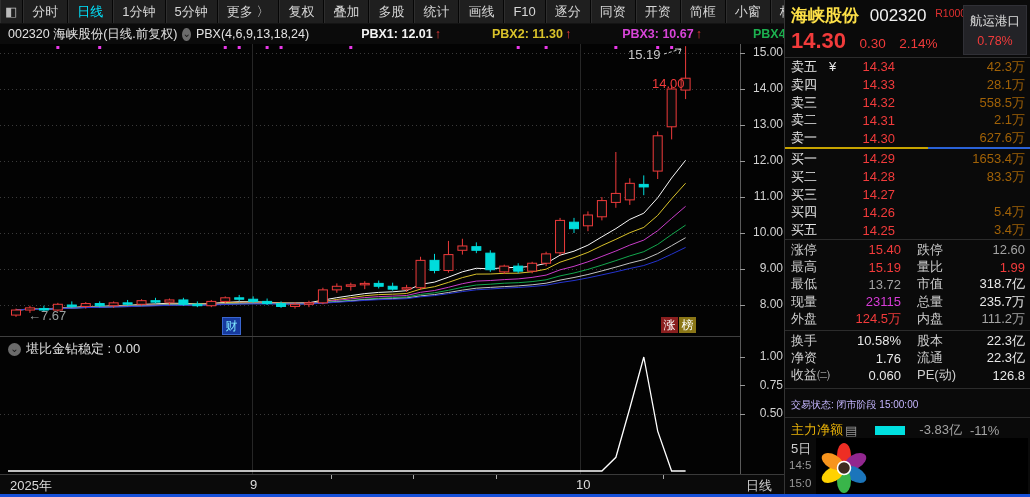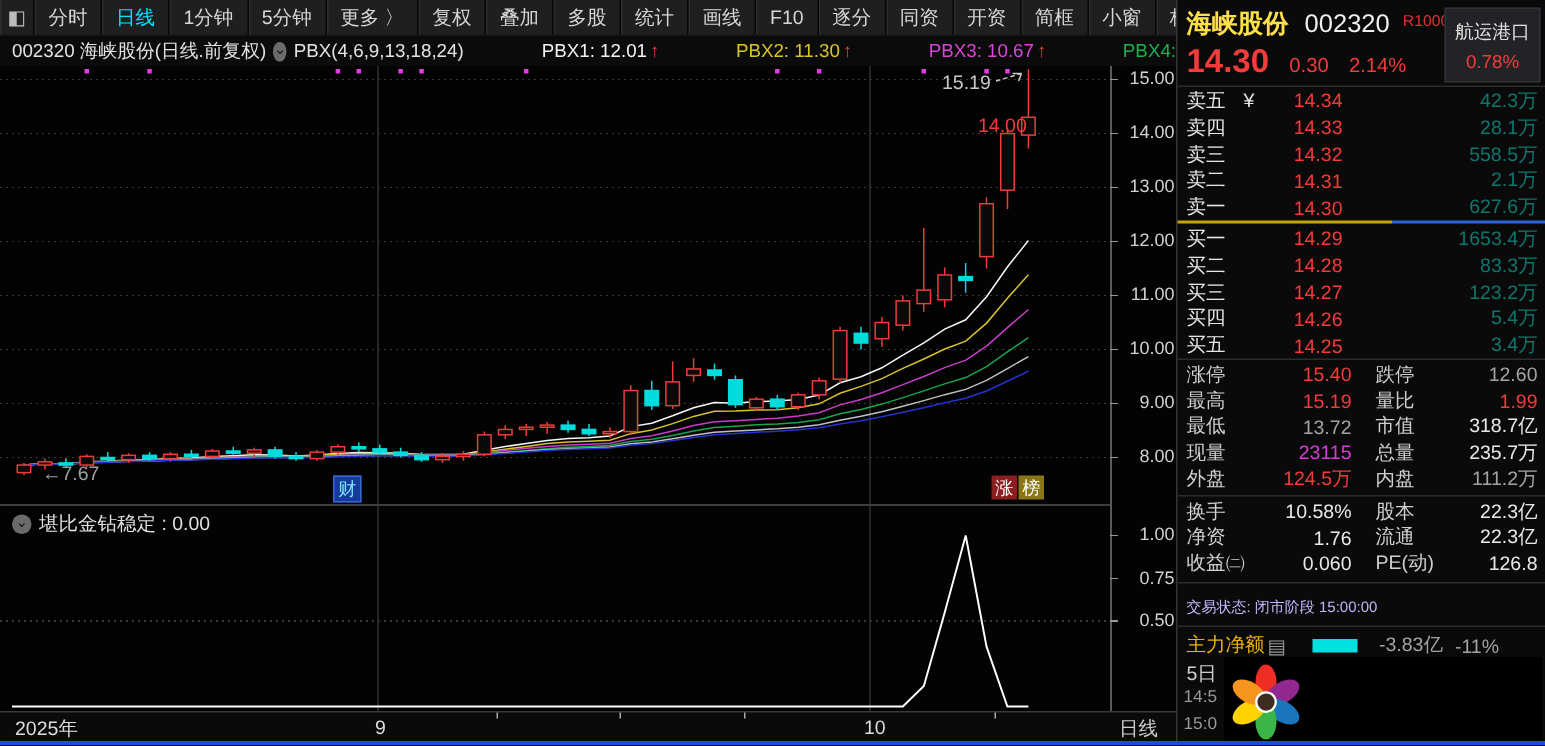--- a/index.html
+++ b/index.html
@@ -12,36 +12,36 @@
   .tb-item.active{color:#00e5ff;}
   .tb-item.winbtn{width:16px;text-align:center;color:#bbb;padding:0 5px;}
   .tb-gap{width:18px;background:#141414;}
   
   #infobar{position:absolute;left:0;top:24px;width:784px;height:20px;display:flex;align-items:center;
            background:#0b0b0b;font-size:12.5px;color:#e2e2e2;white-space:nowrap;}
   #infobar .stock{margin-left:8px;}
   .chev-circle{display:inline-block;width:13px;height:13px;border-radius:50%;background:#6b6b6b;color:#161616;
                font-size:10px;line-height:11px;text-align:center;margin:0 5px;}
   #infobar .formula{margin-right:8px;}
-  .pbx-val{margin-right:2px;font-weight:normal;padding-left:44px;}
+  .pbx-val{margin-right:2px;font-weight:bold;padding-left:44px;}
   .pbx-arrow{color:#f23b3b;margin-right:7px;font-weight:bold;}
   .ib-icon{color:#9a9a9a;margin-left:5px;font-size:12px;}
   
   #chart-svg{position:absolute;left:0;top:44px;}
   .chart-label{position:absolute;font-size:13px;white-space:nowrap;}
   .axis-label{position:absolute;left:741px;width:42px;text-align:right;font-size:12px;color:#d2d2d2;}
   #x-axis{position:absolute;left:0;top:474px;width:784px;height:20px;background:#0a0a0a;border-top:1px solid #3a3a3a;}
   .x-label{position:absolute;top:2px;font-size:13px;color:#dcdcdc;}
   .x-tick{position:absolute;top:0;width:1px;height:4px;background:#aaa;}
   #period-label{position:absolute;left:746px;top:2px;font-size:13px;color:#cfcfcf;}
   .badge{position:absolute;height:16px;line-height:16px;font-size:12px;text-align:center;}
   #sub-title{position:absolute;left:8px;top:340px;font-size:13px;color:#e0e0e0;display:flex;align-items:center;}
   
   #right-panel{position:absolute;left:784px;top:0;width:246px;height:497px;background:#0a0a0a;border-left:1px solid #353535;}
-  .red{color:#f23b3b;} .cyan{color:#a3a3a3;} .yel{color:#0f766e;} .mag{color:#d83cd8;} .wht{color:#e8e8e8;}
+  .red{color:#f23b3b;} .cyan{color:#a3a3a3;} .yel{color:#a16207;} .mag{color:#d83cd8;} .wht{color:#e8e8e8;}
   #rp-name{position:absolute;left:6px;top:4px;font-size:17px;white-space:nowrap;}
   #rp-name .nm{color:#fde047;font-weight:bold;}
   #rp-name .cd{color:#f0f0f0;margin-left:6px;}
   #rp-name .tag{color:#e03030;font-size:10.5px;margin-left:4px;vertical-align:4px;}
   #industry-box{position:absolute;right:4px;top:5px;width:62px;height:48px;background:#232327;border:1px solid #303036;
                 display:flex;flex-direction:column;justify-content:center;text-align:center;}
   #industry-box .in{font-size:12.5px;color:#e0e0e0;}
   #industry-box .ic{font-size:12.5px;margin-top:4px;}
   #rp-price{position:absolute;left:6px;top:28px;white-space:nowrap;}
   #rp-price .big{font-size:22px;font-weight:bold;}
@@ -361,21 +361,20 @@
         <div class="ob-row">
           <span class="ol">买二</span>
           <span class="ocur"></span>
           <span class="op red">14.28</span>
           <span class="ov yel">83.3万</span>
         </div>
         <div class="ob-row">
           <span class="ol">买三</span>
           <span class="ocur"></span>
           <span class="op red">14.27</span>
-          <span class="ov yel">123.2万</span>
         </div>
         <div class="ob-row">
           <span class="ol">买四</span>
           <span class="ocur"></span>
           <span class="op red">14.26</span>
           <span class="ov yel">5.4万</span>
         </div>
         <div class="ob-row">
           <span class="ol">买五</span>
           <span class="ocur"></span>

